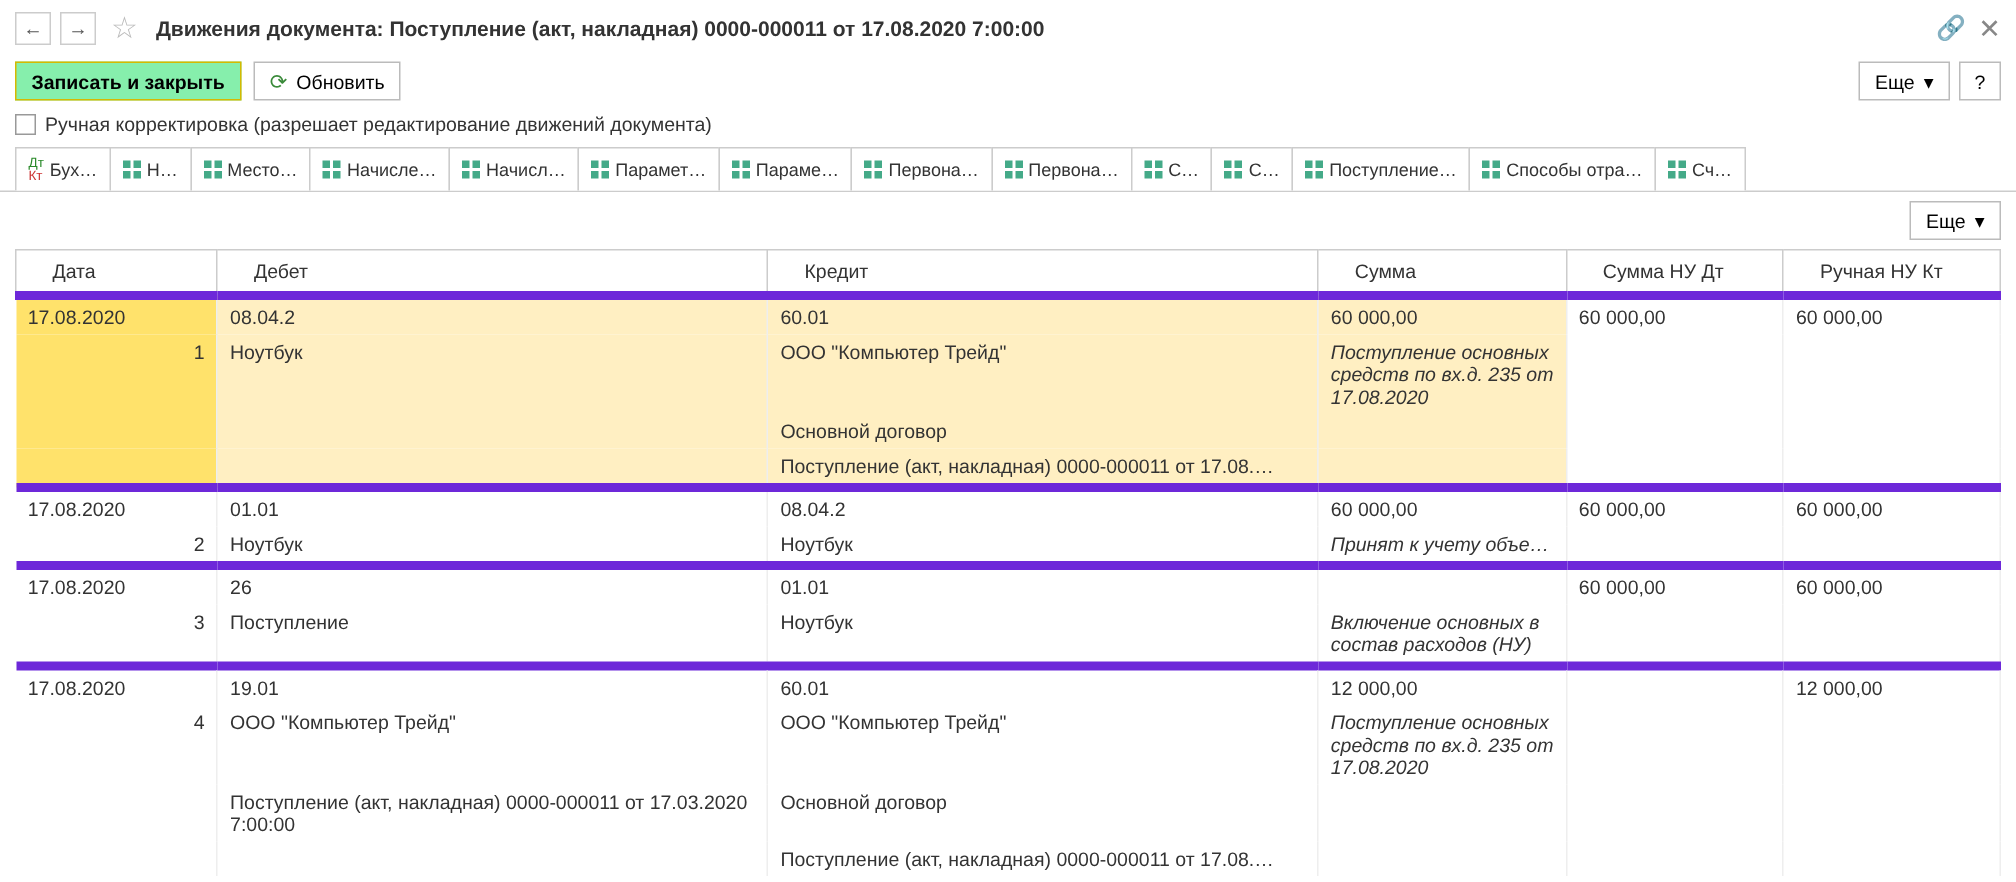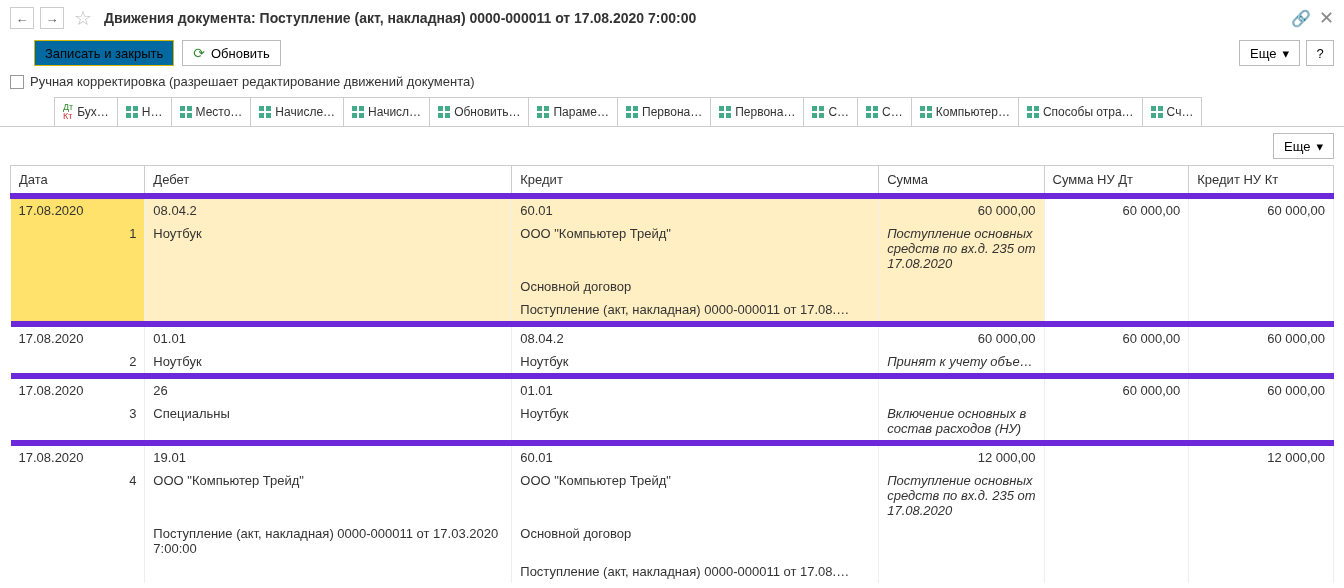--- a/index.html
+++ b/index.html
@@ -44,21 +44,21 @@
     border: 1px solid #bbb;
     background: #fff;
     padding: 5px 10px;
     cursor: pointer;
     font-size: 13px;
     display: inline-flex;
     align-items: center;
     gap: 6px;
     height: 26px;
   }
-  .btn-yellow { background: #0369a1; border-color: #d6b800; font-weight: normal; margin-left: 24px; }
+  .btn-yellow { background: #86efac; border-color: #d6b800; font-weight: bold; }
   .refresh-ico { color:#3a8a3a; font-size:14px; }
   .toolbar-right { margin-left: auto; display:flex; gap:6px; }
 
   .checkbox-row {
     display:flex; align-items:flex-end; gap:6px;
     padding: 0 1px 8px 10px;
   }
   .checkbox { width:14px; height:14px; border:1px solid #999; background:#fff; cursor:pointer; }
 
   .tabstrip {
@@ -74,21 +74,21 @@
     background:#fff;
     font-size:12px;
     white-space:nowrap;
     display:flex;
     align-items:center;
     gap:4px;
     cursor:pointer;
     margin-right:-1px;
     position:relative;
   }
-  .tab.active { background:#fff; z-index:2;margin-left:44px; }
+  .tab.active { background:#fff; z-index:2; }
   .tab .grid-ico { width:12px;height:12px;background:
      linear-gradient(#4a8 0 0) 0 0/5px 5px no-repeat,
      linear-gradient(#4a8 0 0) 7px 0/5px 5px no-repeat,
      linear-gradient(#4a8 0 0) 0 7px/5px 5px no-repeat,
      linear-gradient(#4a8 0 0) 7px 7px/5px 5px no-repeat;
   }
   .tab .dk-ico { font-size:9px; line-height:9px; }
   .tab .dk-ico .d{color:#2a8a2a;} .tab .dk-ico .k{color:#c33;}
 
   .subtoolbar {
@@ -98,35 +98,35 @@
   .table-wrap { padding: 0 10px 10px 10px; }
   table.grid {
     border-collapse: collapse;
     width:100%;
     table-layout: fixed;
   }
   .grid th {
     border:1px solid #ccc;
     background:#fff;
     text-align:left;
-    padding:6px 8px;
+    padding:6px 24px;
     font-weight:normal;
     font-size:13px;
   }
   .grid td {
     border-right:1px solid #eee;
     padding:4px 8px;
     vertical-align:top;
     font-size:13px;
   }
   .grid tr.sep td { border-top:6px solid #6d28d9; }
   .sel td { background:#ffefc2; }
   .sel td.date-cell { background:#ffe26b; }
   .sel td:last-child, .sel td:nth-last-child(2){ background:#fff; }
-  .num { text-align:right;margin-top:25px; }
+  .num { text-align:left;margin-top:25px; }
   .bold { font-weight:normal; }
   .italic { font-style:italic; }
   col.c-date{width:130px;} col.c-debit{width:355px;} col.c-credit{width:355px;}
   col.c-sum{width:160px;} col.c-nud{width:140px;} col.c-nuk{width:140px;}
   .rownum { text-align:right; padding-right:10px; }
 </style>
 </head>
 <body>
 
 <div class="header">
@@ -180,21 +180,21 @@
     <div class="tab">
       <span class="grid-ico"></span>
       <span>Начисле…</span>
     </div>
     <div class="tab">
       <span class="grid-ico"></span>
       <span>Начисл…</span>
     </div>
     <div class="tab">
       <span class="grid-ico"></span>
-      <span>Обновить…</span>
+      <span>Парамет…</span>
     </div>
     <div class="tab">
       <span class="grid-ico"></span>
       <span>Параме…</span>
     </div>
     <div class="tab">
       <span class="grid-ico"></span>
       <span>Первона…</span>
     </div>
     <div class="tab">
@@ -204,21 +204,21 @@
     <div class="tab">
       <span class="grid-ico"></span>
       <span>С…</span>
     </div>
     <div class="tab">
       <span class="grid-ico"></span>
       <span>С…</span>
     </div>
     <div class="tab">
       <span class="grid-ico"></span>
-      <span>Компьютер…</span>
+      <span>Поступление…</span>
     </div>
     <div class="tab">
       <span class="grid-ico"></span>
       <span>Способы отра…</span>
     </div>
     <div class="tab">
       <span class="grid-ico"></span>
       <span>Сч…</span>
     </div>
   </div>
@@ -240,21 +240,21 @@
         <col class="c-nud">
         <col class="c-nuk">
   </colgroup>
   <thead>
     <tr>
       <th>Дата</th>
       <th>Дебет</th>
       <th>Кредит</th>
       <th>Сумма</th>
       <th>Сумма НУ Дт</th>
-      <th>Кредит НУ Кт</th>
+      <th>Ручная НУ Кт</th>
     </tr>
   </thead>
   <tbody id="grid-body">
         <tr class="sep sel">
           <td class="date-cell">17.08.2020</td>
           <td class="bold">08.04.2</td>
           <td class="bold">60.01</td>
           <td class="num bold">60 000,00</td>
           <td class="num">60 000,00</td>
           <td class="num">60 000,00</td>
@@ -302,21 +302,21 @@
         <tr class="sep ">
           <td class="date-cell">17.08.2020</td>
           <td class="bold">26</td>
           <td class="bold">01.01</td>
           <td class="num bold"></td>
           <td class="num">60 000,00</td>
           <td class="num">60 000,00</td>
         </tr>
         <tr class="">
           <td class="rownum date-cell">3</td>
-          <td>Специальны</td>
+          <td>Поступление</td>
           <td>Ноутбук</td>
           <td class="italic">Включение основных в состав расходов (НУ)</td>
           <td></td>
           <td></td>
         </tr>
         <tr class="sep ">
           <td class="date-cell">17.08.2020</td>
           <td class="bold">19.01</td>
           <td class="bold">60.01</td>
           <td class="num bold">12 000,00</td>

